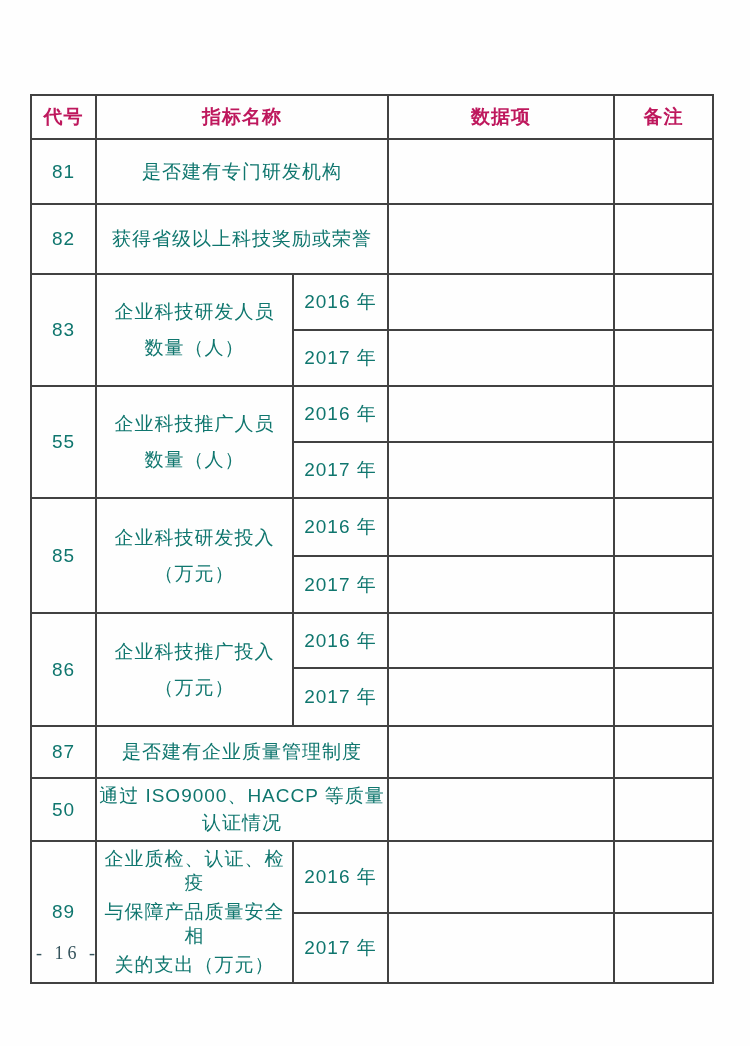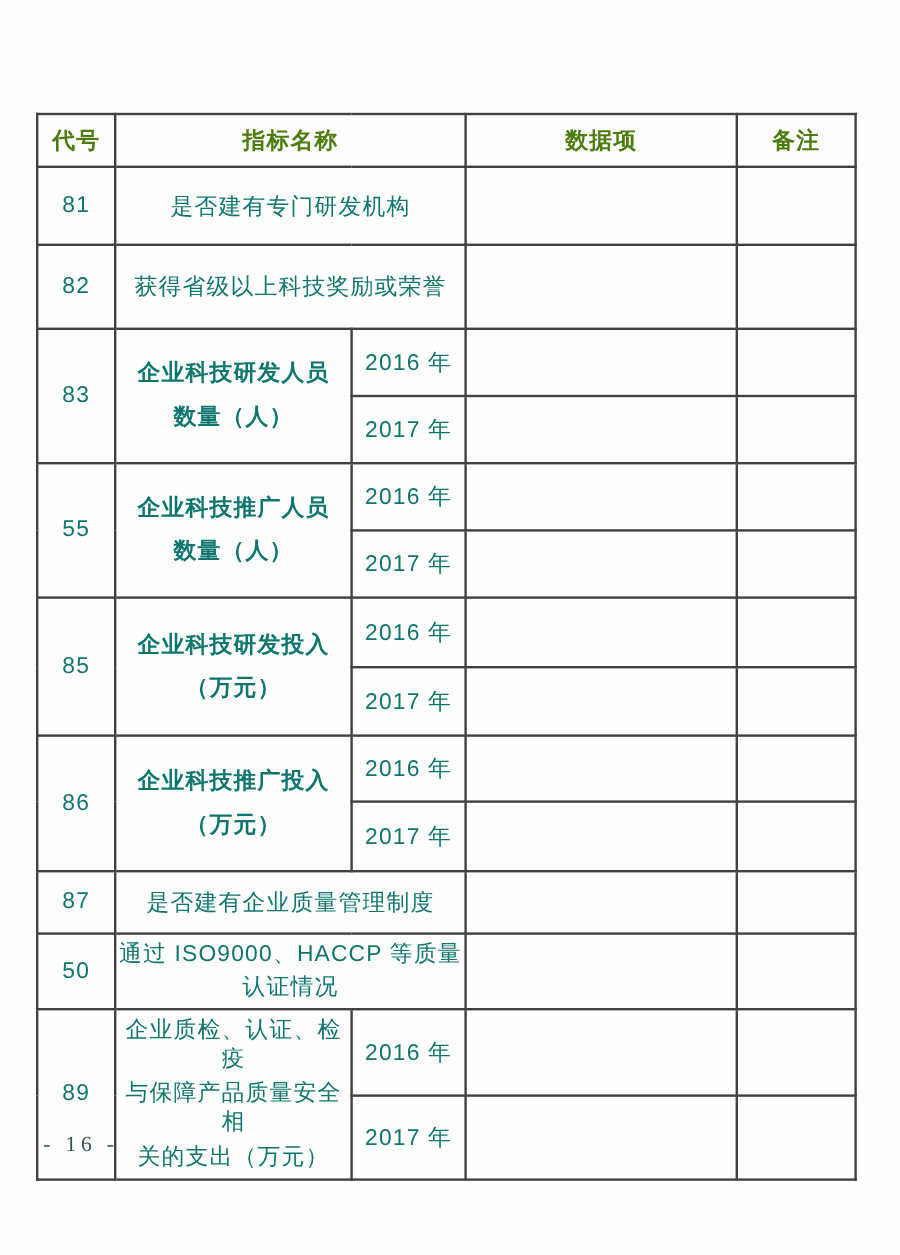--- a/index.html
+++ b/index.html
@@ -37,25 +37,25 @@
     border: 2px solid #414141;
     text-align: center;
     vertical-align: middle;
     padding: 0;
     font-size: 19px;
     font-weight: normal;
     letter-spacing: 1px;
     color: #0f766e;
     overflow: hidden;
   }
-  table.main th { font-weight: bold; color: #4d7c0f; }
+  table.main th { font-weight: bold; color: #be185d; }
   td.codecell { font-size: 18px; letter-spacing: 0; }
   td.yearcell { font-size: 18px; letter-spacing: 0; border-radius: 13px; }
   .line { line-height: 24px; }
-  .gap2 .line { margin: 12px 0; font-weight: bold; }      
+  .gap2 .line { margin: 12px 0; }      
   .gap2s .line { margin: 3px 0; }      
   .gap3 .line { margin: 5px 0; }       
   .pagenum {
     position: absolute;
     left: 36px;
     top: 943px;
     font-family: Liberation Serif, serif;
     font-size: 18px;
     letter-spacing: 4px;
     color: #35535c;

